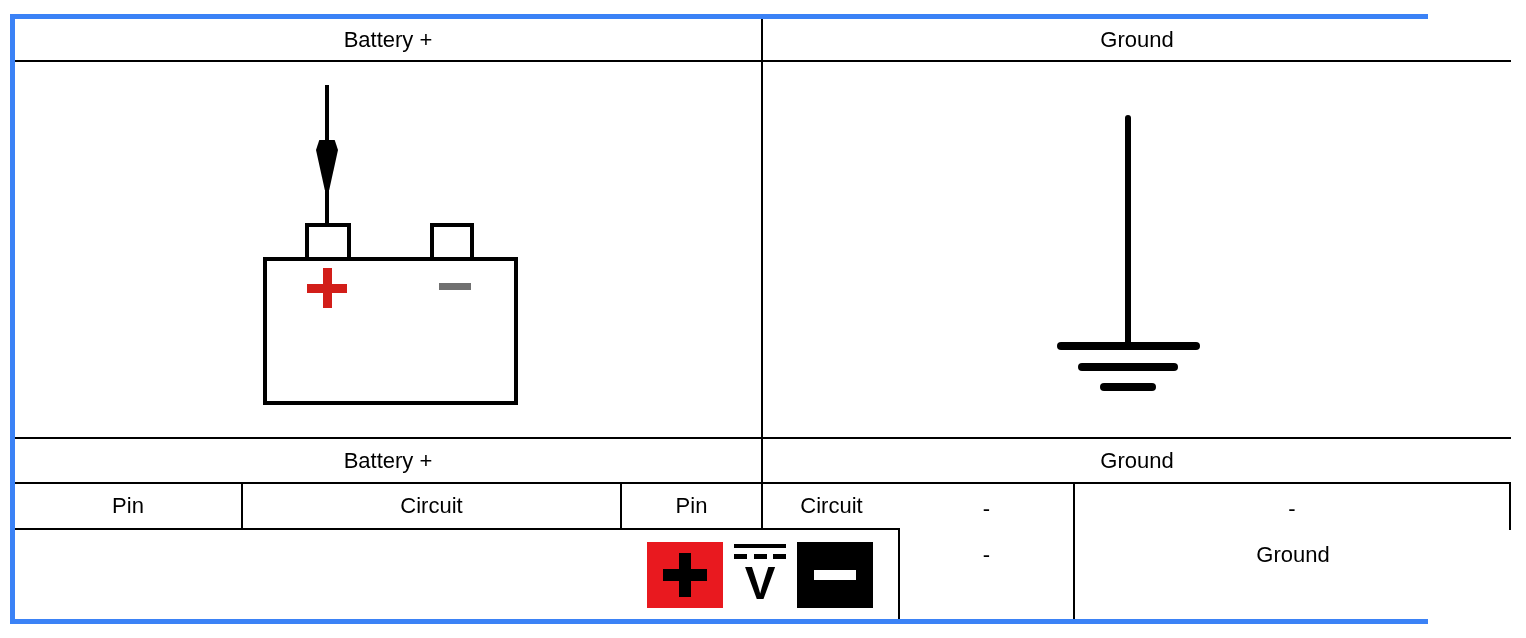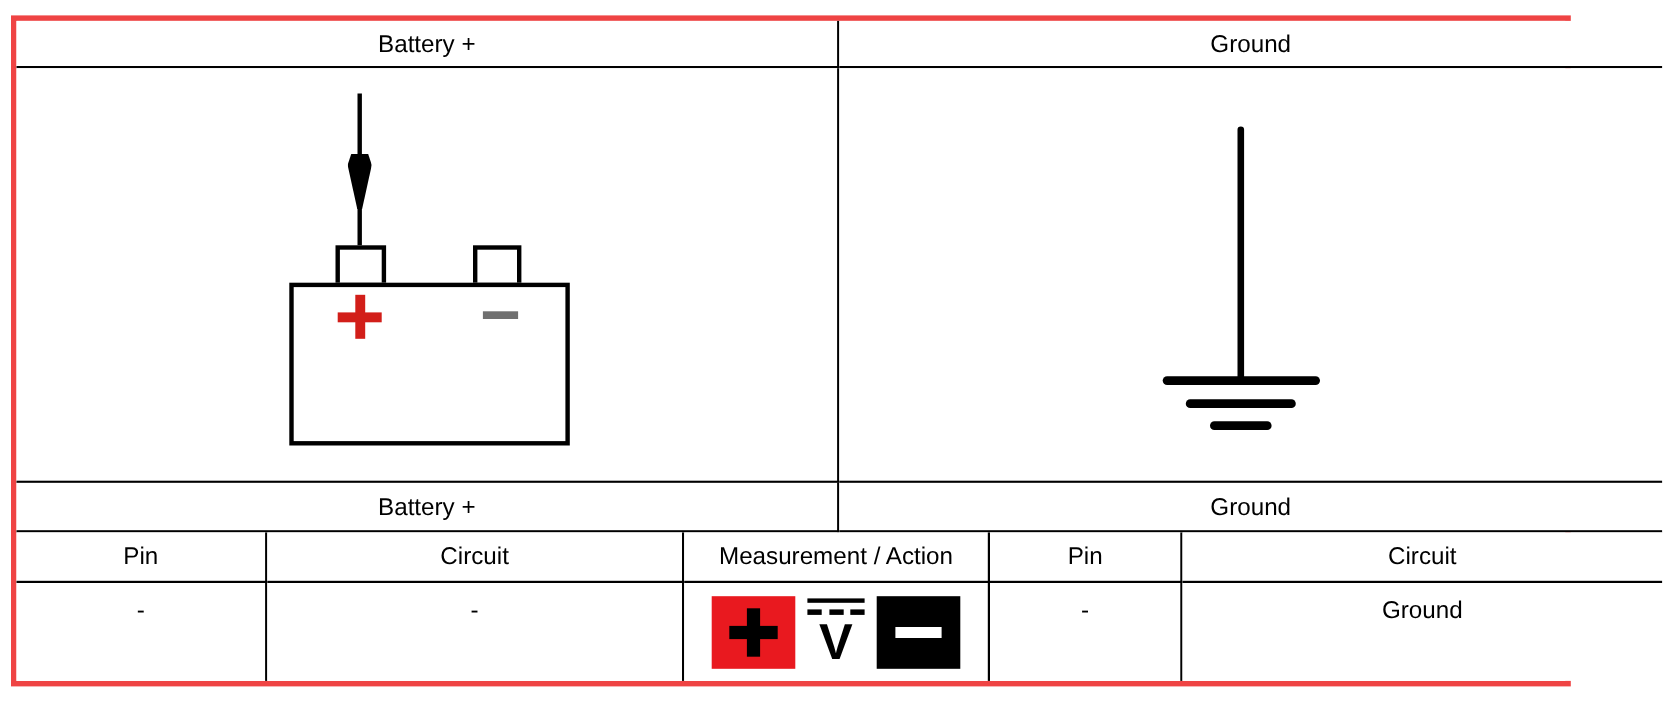--- a/index.html
+++ b/index.html
@@ -10,21 +10,21 @@
     background: #ffffff;
     font-family: "Liberation Sans", sans-serif;
     color: #000;
     overflow: hidden;
   }
   .tbl {
     position: absolute;
     left: 10px; top: 14px;
     width: 1418px; height: 610px;
     box-sizing: border-box;
-    border: 5px solid #ef4444;
+    border: 5px solid #3b82f6;
     display: grid;
     grid-template-columns: 228px 379px 141px 137px 175px 436px;
     grid-template-rows: 43px 377px 45px 46px 89px;
     background: #fff;
   }
   .cell {
     box-sizing: border-box;
     position: relative;
     display: flex;
     align-items: center;
@@ -116,23 +116,20 @@
     <div class="cell span-right bb">
       <span>Ground</span>
     </div>
 
     <div class="cell br bb">
       <span>Pin</span>
     </div>
     <div class="cell br bb">
       <span>Circuit</span>
     </div>
-    <div class="cell span-meas br bb">
-      <span>Measurement / Action</span>
-    </div>
     <div class="cell br bb">
       <span>Pin</span>
     </div>
     <div class="cell bb">
       <span>Circuit</span>
     </div>
 
     <div class="cell top-align br">
       <span>-</span>
     </div>

